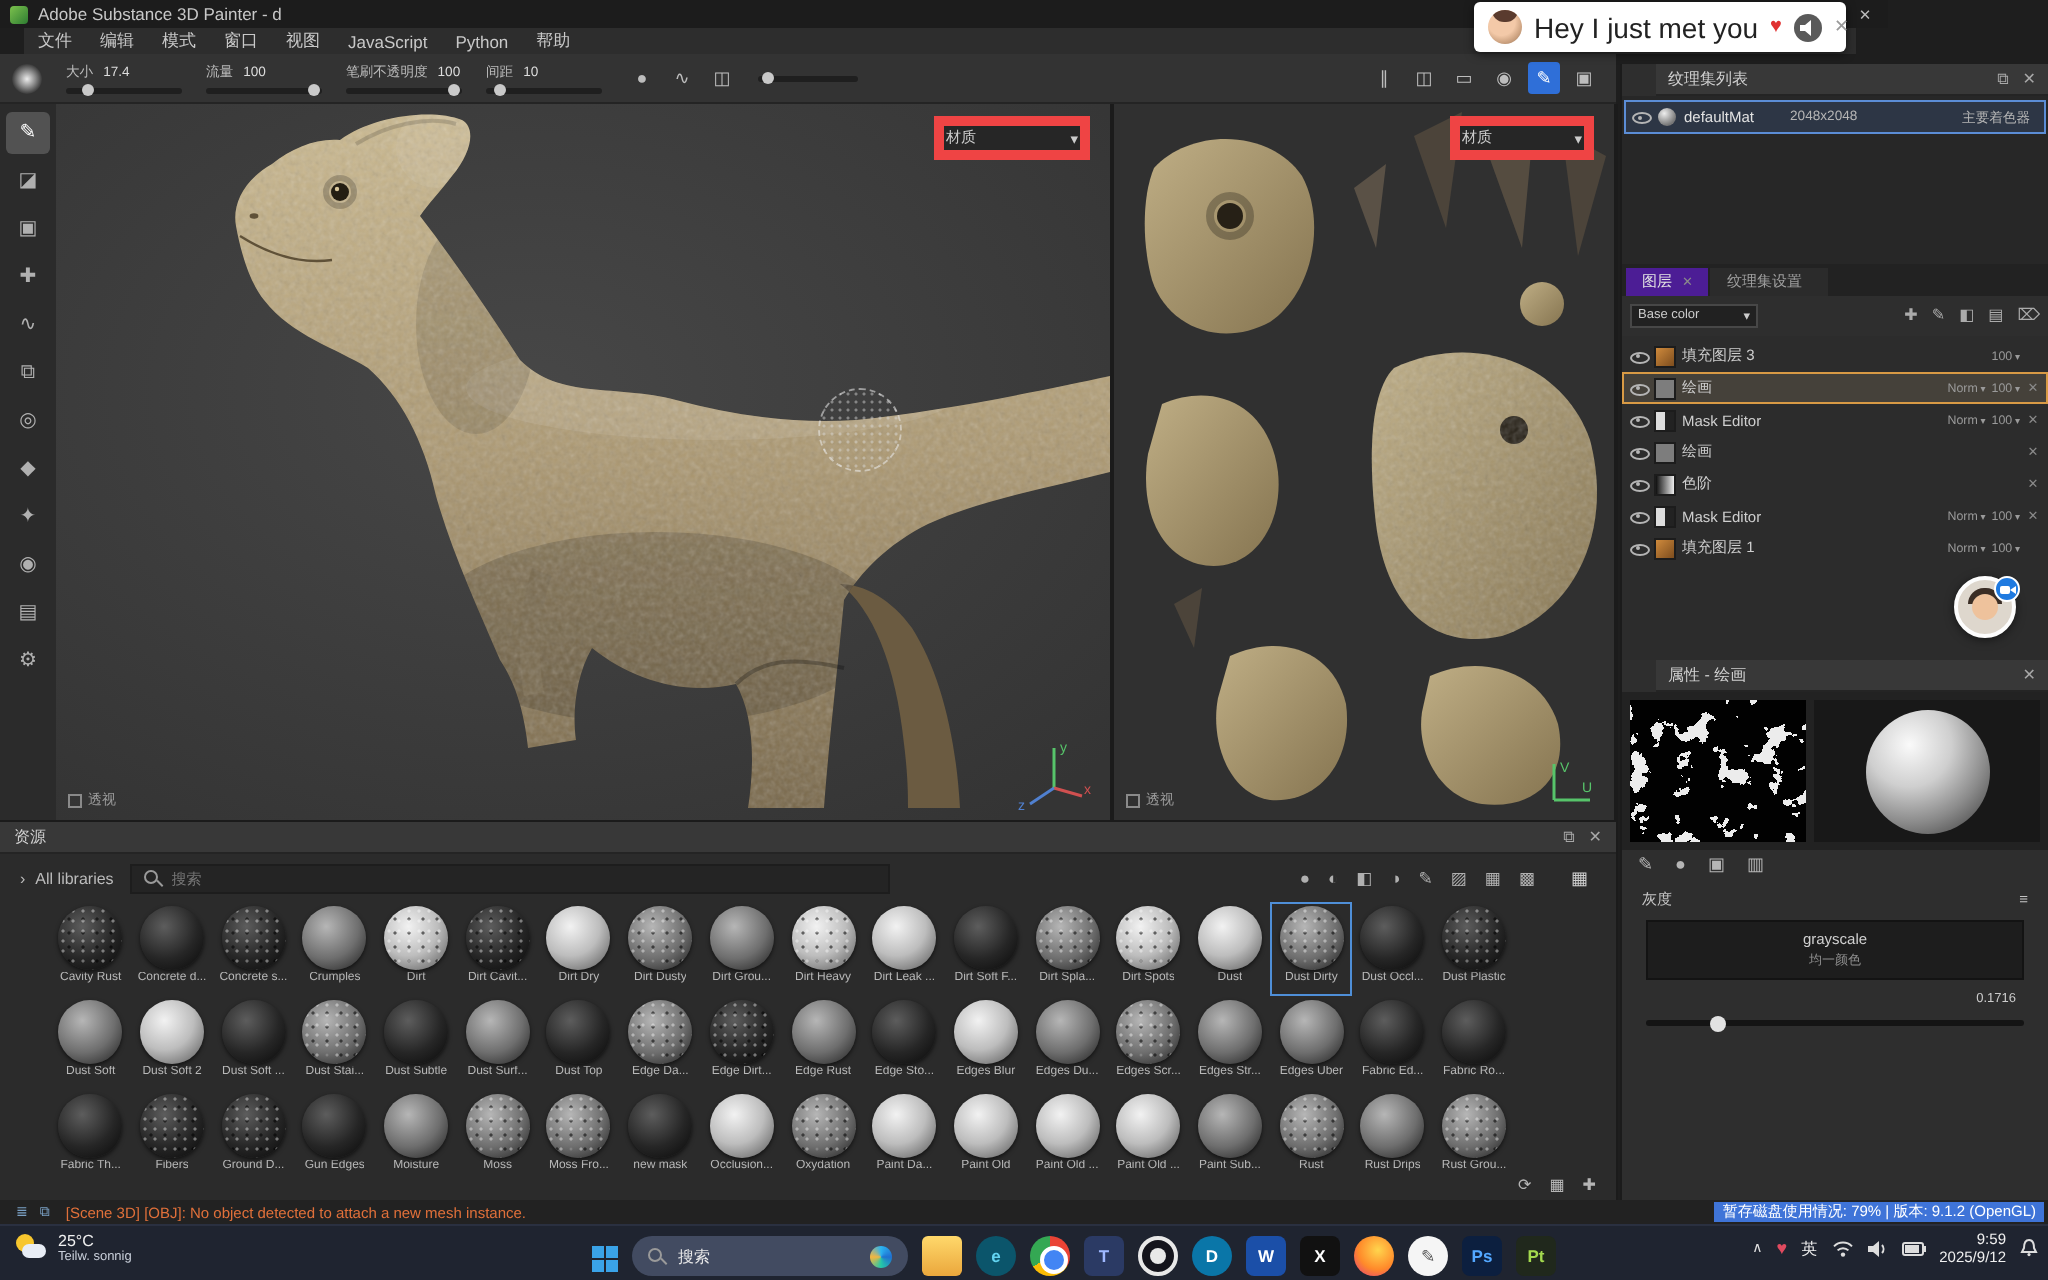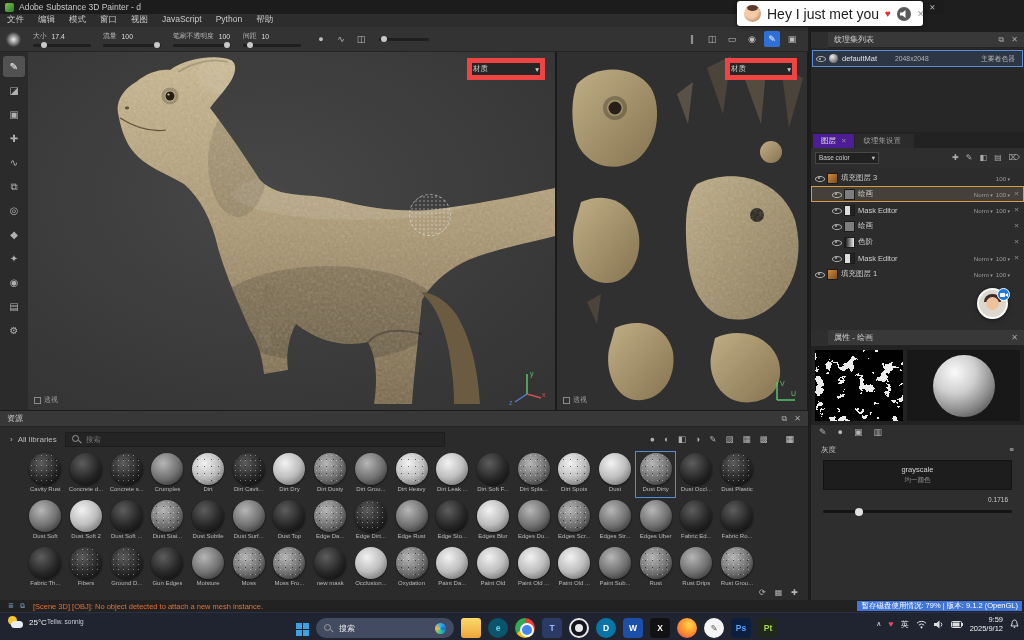--- a/index.html
+++ b/index.html
@@ -3,21 +3,21 @@
 <meta charset="utf-8">
 <style>
 *{margin:0;padding:0;box-sizing:border-box;font-family:"Liberation Sans","DejaVu Sans",sans-serif}
 html,body{width:1024px;height:640px;overflow:hidden;background:#1e1e1e;position:relative;color:#ccc}
 
 #titlebar{position:absolute;left:0;top:0;width:944px;height:14px;background:#1c1c1c;display:flex;align-items:center;font-size:8.5px;color:#c8c8c8;z-index:5}
 #app-icon{width:9px;height:9px;margin:0 5px;border-radius:2px;background:linear-gradient(135deg,#7cc14d,#2e7d32)}
 #win-controls{margin-left:auto;display:flex}
 #win-controls span{width:23px;height:14px;display:flex;align-items:center;justify-content:center;font-size:7.5px;color:#bbb}
 
-#menubar{position:absolute;top:14px;left:0;width:916px;height:13px;background:#2d2d2d;display:flex;align-items:flex-start;font-size:8.5px;color:#c8c8c8;z-index:5}
+#menubar{position:absolute;top:14px;left:12px;width:916px;height:13px;background:#2d2d2d;display:flex;align-items:center;font-size:8.5px;color:#c8c8c8;z-index:5}
 #menubar span{padding:0 7px;white-space:nowrap}
 
 #toolbar{position:absolute;top:27px;left:0;width:808px;height:25px;background:#333;border-bottom:1px solid #242424;display:flex;align-items:center;z-index:4}
 #brush-preview{width:15px;height:15px;border-radius:50%;margin:0 6px;background:radial-gradient(circle,#ededed 0%,#8a8a8a 40%,#2e2e2e 75%);flex:none}
 .tb-group{display:flex;flex-direction:column;justify-content:center;margin:0 6px}
 .tb-line{display:flex;align-items:center;gap:5px;font-size:6.8px;color:#bbb;white-space:nowrap}
 .tb-val{color:#ddd}
 .tb-slider{width:58px;height:3px;background:#1f1f1f;border-radius:2px;position:relative;margin-top:3px}
 .tb-slider i{position:absolute;top:-2px;width:6px;height:6px;background:#c9c9c9;border-radius:50%}
 .tb-group.h10 .tb-slider i{left:7%}
@@ -55,21 +55,21 @@
 #ts-shader{margin-left:auto;margin-right:4px}
 #lp-tabs{position:absolute;top:100px;left:0;right:0;height:16px;background:#222;display:flex;align-items:flex-end;gap:1px;padding:0 2px}
 .lp-tab{height:14px;padding:0 8px;display:flex;align-items:center;gap:5px;background:#2b2b2b;color:#9f9f9f;font-size:7.5px}
 .lp-tab.active{background:#4c1d95;color:#e3e3e3}
 .lp-tab .tclose{font-size:6.5px;color:#8b8b8b}
 #blend-row{position:absolute;top:118px;left:0;right:0;height:15px;display:flex;align-items:center;padding:0 4px;gap:3px}
 #channel-select{width:64px;height:12px;background:#212121;border:1px solid #474747;font-size:6.5px;color:#ccc;display:flex;align-items:center;justify-content:space-between;padding:0 3px}
 #blend-icons{margin-left:auto;display:flex;gap:7px;font-size:8px;color:#ababab}
 #layers-list{position:absolute;top:136px;left:0;right:0;height:162px;background:#2c2c2c;display:flex;flex-direction:column;padding-top:2px}
 .layer-row{height:16px;display:flex;align-items:center;gap:3px;padding:0 4px;color:#cfcfcf}
-.layer-row.sub{padding-left:21px}
+.layer-row.sub{padding-left:4px}
 .layer-row.selected{outline:1px solid #d89a45;outline-offset:-1px;background:#45413a}
 .lthumb{width:11px;height:11px;flex:none;border:1px solid #1c1c1c}
 .th-fill{background:linear-gradient(135deg,#cf8a3c,#7d4d1e)}
 .th-paint{background:#7d7d7d}
 .th-mask{background:linear-gradient(90deg,#ddd 50%,#222 50%)}
 .th-levels{background:linear-gradient(90deg,#101010,#ececec)}
 .lname{flex:1;font-size:7.5px;white-space:nowrap;overflow:hidden}
 .lmode,.lval{font-size:6.2px;color:#9a9a9a;white-space:nowrap}
 .lmode:not(:empty)::after,.lval:not(:empty)::after{content:" ▾";font-size:5px}
 .lclose{font-size:6.5px;color:#8a8a8a;width:7px;text-align:center}
@@ -115,21 +115,21 @@
 #statusbar{position:absolute;left:0;top:600px;width:1024px;height:12px;background:#222;display:flex;align-items:center;font-size:7.5px;z-index:4}
 #status-icons{display:flex;gap:6px;margin:0 8px;color:#7aa0c4;font-size:7px}
 #status-msg{color:#e0703a;white-space:nowrap}
 #status-right{margin-left:auto;margin-right:2px;background:#3f74d8;color:#fff;padding:0 4px;height:10px;display:flex;align-items:center;white-space:nowrap}
 
 #taskbar{position:absolute;left:0;top:612px;width:1024px;height:28px;background:#1f2430;border-top:1px solid #2a3040;z-index:5}
 #weather{position:absolute;left:8px;top:3px;display:flex;align-items:center;gap:5px}
 #weather-icon{position:relative;width:16px;height:14px}
 #weather-icon .sun{position:absolute;left:0;top:0;width:9px;height:9px;border-radius:50%;background:#f7c62e}
 #weather-icon .cloud{position:absolute;left:3px;top:5px;width:12px;height:7px;border-radius:6px;background:#e8edf5}
-#weather-text{display:flex;flex-direction:row;line-height:1.15}
+#weather-text{display:flex;flex-direction:column;line-height:1.15}
 #weather-temp{font-size:8px;color:#f0f0f0}
 #weather-desc{font-size:6.5px;color:#c9cfda}
 #tb-center{position:absolute;left:296px;top:3px;display:flex;align-items:center;gap:7px}
 #win-logo{width:13px;height:13px;display:grid;grid-template-columns:1fr 1fr;grid-template-rows:1fr 1fr;gap:1px;margin-top:4px}
 #win-logo i{background:#3aa3e8}
 #task-search{width:138px;height:20px;border-radius:10px;background:#424b61;display:flex;align-items:center;gap:6px;padding:0 8px;color:#e8e8e8;font-size:8px;margin-top:2px}
 #bing-dot{margin-left:auto;width:11px;height:11px;border-radius:50%;background:conic-gradient(#2bb3f0,#1f6fd0,#25c8a8,#f4b63f,#2bb3f0)}
 .app-ico{width:20px;height:20px;border-radius:4px;display:flex;align-items:center;justify-content:center;font-size:8.5px;font-weight:bold;margin-top:2px;background:#333}
 .app-ico.s-circle{border-radius:50%}
 .app-ico.s-folder{background:linear-gradient(180deg,#ffd86b,#eba73c);border-radius:3px}

